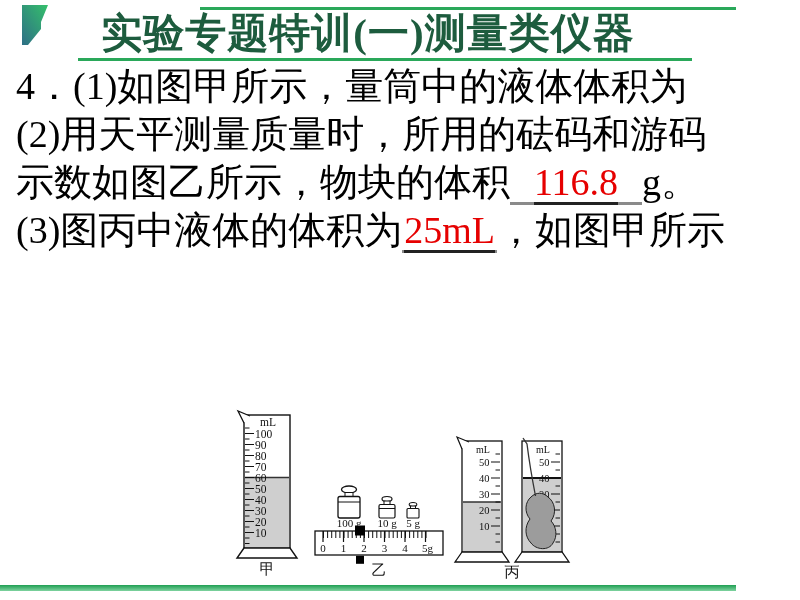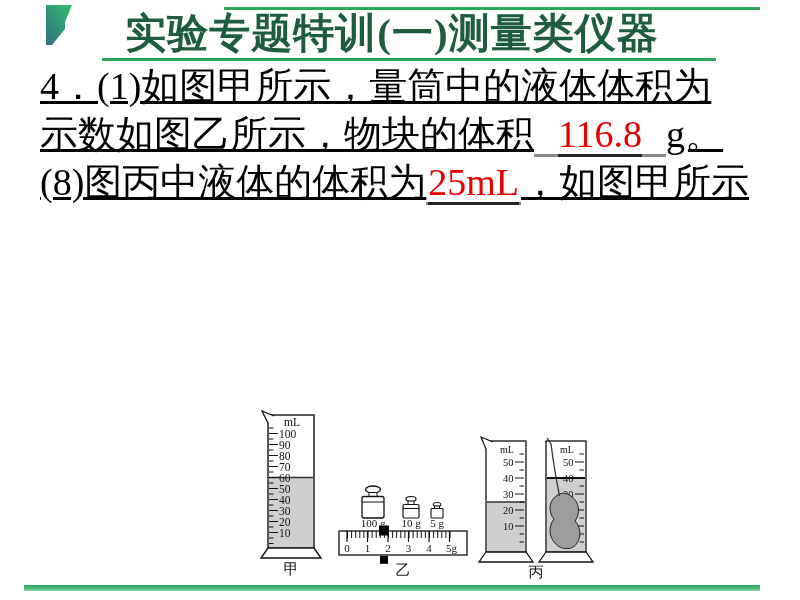--- a/index.html
+++ b/index.html
@@ -1,36 +1,36 @@
 <!DOCTYPE html>
 <html><head>
 <meta charset="utf-8">
 <style>
   html,body { margin:0; padding:0; background:#fff; }
   .slide {
     position:relative; width:736px; height:600px; background:#ffffff;
-    overflow:hidden; font-family:"Liberation Serif","DejaVu Serif",serif;margin-left:24px;
+    overflow:hidden; font-family:"Liberation Serif","DejaVu Serif",serif;
   }
   
   .rule { position:absolute; background:#2aa85a; height:3px; }
   .rule-top { left:200px; top:7px; width:558px; }
   .rule-bottom { left:78px; top:58px; width:614px; }
   .title {
     position:absolute; left:0; right:0; top:6px; margin:0; text-align:center;
     font-size:41px; font-weight:bold; color:#1d5c3e; letter-spacing:1px;
   }
   .corner { position:absolute; }
   .corner-tl { left:18px; top:3px; }
   .corner-tr { left:746px; top:20px; }
   
   .problem {
     position:absolute; left:16px; top:62px; width:780px;
     font-size:38px; line-height:48px; color:#000;
   }
-  .problem .line { white-space:nowrap;text-decoration:underline; }
+  .problem .line { white-space:nowrap; }
   .blank { border-bottom:3px solid #8a8a8a; display:inline-block; line-height:40px; }
   .ans   { color:#e60000; border-bottom:3px solid #222; display:inline-block;
            line-height:40px; margin-bottom:-3px; }
   .pad-60   { padding:0 18px; }
   .pad-116  { padding:0 24px;text-align:right; }
   .pad-25   { padding:0 2px;  }
   .pad-15   { padding:0 14px; }
   
   .fig { position:absolute; }
   .fig-jia  { left:228px; top:406px; }
@@ -70,24 +70,27 @@
 
   <div class="rule rule-top"></div>
   <h1 class="title">实验专题特训(一)测量类仪器</h1>
   <div class="rule rule-bottom"></div>
 
   <div class="problem">
     <div class="line">
       <span>4．(1)如图甲所示，量筒中的液体体积为</span>
     </div>
     <div class="line">
+      <span>(2)用天平测量质量时，所用的砝码和游码</span>
+    </div>
+    <div class="line">
       <span>示数如图乙所示，物块的体积</span><span class="blank pad-116"><span class="ans">116.8</span></span><span>g。</span>
     </div>
     <div class="line">
-      <span>(8)图丙中液体的体积为</span><span class="blank pad-25"><span class="ans">25mL</span></span><span>，如图甲所示</span>
+      <span>(3)图丙中液体的体积为</span><span class="blank pad-25"><span class="ans">25mL</span></span><span>，如图甲所示</span>
     </div>
   </div>
 
   <svg class="fig fig-jia" width="80" height="172" viewBox="0 0 80 172">
     <rect x="16" y="9" width="46" height="133" fill="#fff" stroke="#111" stroke-width="1.4"></rect>
     <rect x="17" y="71.5" width="44" height="70" fill="#cfcfcf"></rect>
     <path d="M17 71.5H61" stroke="#333" stroke-width="1.6"></path>
     <path d="M17 22H21.5M17 33H21.5M17 44H21.5M17 55H21.5M17 66H21.5M17 77H21.5M17 88H21.5M17 99H21.5M17 110H21.5M17 121H21.5M17 132H21.5M17 137.5H21.5" stroke="#111" stroke-width="1" fill="none"></path>
     <path d="M17 27.5H26M17 38.5H26M17 49.5H26M17 60.5H26M17 71.5H26M17 82.5H26M17 93.5H26M17 104.5H26M17 115.5H26M17 126.5H26" stroke="#111" stroke-width="1.2" fill="none"></path>
     <text x="40" y="20" font-size="11.5" text-anchor="middle">mL</text>

